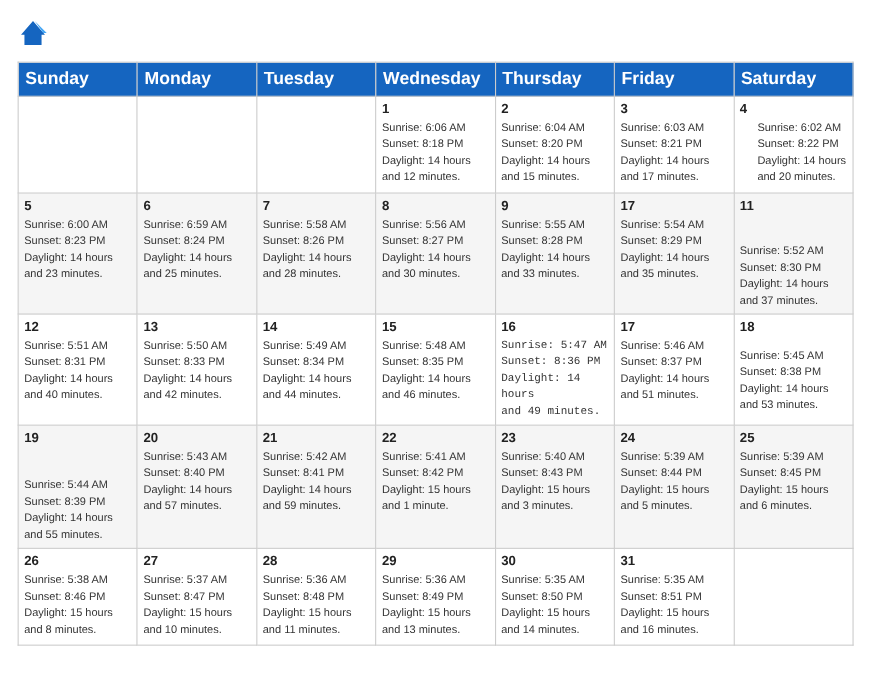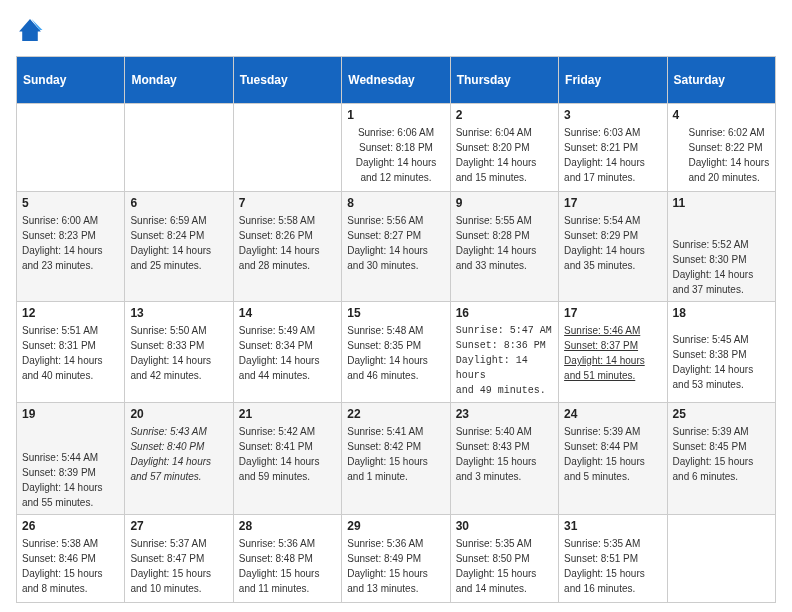--- a/index.html
+++ b/index.html
@@ -46,22 +46,22 @@
     }
     table {
       width: 100%;
       border-collapse: collapse;
       table-layout: fixed;
     }
     thead tr th {
       background-color: #1565c0;
       color: #fff;
       text-align: left;
-      padding: 16px 6px;
-      font-size: 12px;
+      padding: 6px 6px;
+      font-size: 16px;
       border: 1px solid #ccc;
     }
     tbody tr td {
       border: 1px solid #ccc;
       vertical-align: top;
       padding: 4px 5px;
       height: 88px;
       font-size: 10.5px;
       color: #222;
       background: #fff;
@@ -116,21 +116,21 @@
         <th>Saturday</th>
       </tr>
   </thead>
   <tbody id="calendar-body">
   <tr>
         <td class="empty-cell"></td>
         <td class="empty-cell"></td>
         <td class="empty-cell"></td>
         <td>
           <div class="day-num">1</div>
-          <div class="day-info" style="white-space: pre-line; text-align: center;">Sunrise: 6:06 AM
+          <div class="day-info" style="white-space: pre-line;">Sunrise: 6:06 AM
 Sunset: 8:18 PM
 Daylight: 14 hours
 and 12 minutes.</div>
         </td>
         <td>
           <div class="day-num">2</div>
           <div class="day-info" style="white-space: pre-line;">Sunrise: 6:04 AM
 Sunset: 8:20 PM
 Daylight: 14 hours
 and 15 minutes.</div>
@@ -232,21 +232,21 @@
         </td>
         <td>
           <div class="day-num">16</div>
           <div class="day-info" style="white-space: pre-line; font-family: Liberation Mono, monospace;">Sunrise: 5:47 AM
 Sunset: 8:36 PM
 Daylight: 14 hours
 and 49 minutes.</div>
         </td>
         <td>
           <div class="day-num">17</div>
-          <div class="day-info" style="white-space: pre-line; text-decoration: underline;">Sunrise: 5:46 AM
+          <div class="day-info" style="white-space: pre-line;">Sunrise: 5:46 AM
 Sunset: 8:37 PM
 Daylight: 14 hours
 and 51 minutes.</div>
         </td>
         <td>
           <div class="day-num">18</div>
           <div class="day-info" style="white-space: pre-line; margin-top: 12px;">Sunrise: 5:45 AM
 Sunset: 8:38 PM
 Daylight: 14 hours
 and 53 minutes.</div>
@@ -255,21 +255,21 @@
       <tr>
         <td>
           <div class="day-num">19</div>
           <div class="day-info" style="white-space: pre-line; margin-top: 29px;">Sunrise: 5:44 AM
 Sunset: 8:39 PM
 Daylight: 14 hours
 and 55 minutes.</div>
         </td>
         <td>
           <div class="day-num">20</div>
-          <div class="day-info" style="white-space: pre-line; font-style: italic;">Sunrise: 5:43 AM
+          <div class="day-info" style="white-space: pre-line;">Sunrise: 5:43 AM
 Sunset: 8:40 PM
 Daylight: 14 hours
 and 57 minutes.</div>
         </td>
         <td>
           <div class="day-num">21</div>
           <div class="day-info" style="white-space: pre-line;">Sunrise: 5:42 AM
 Sunset: 8:41 PM
 Daylight: 14 hours
 and 59 minutes.</div>

